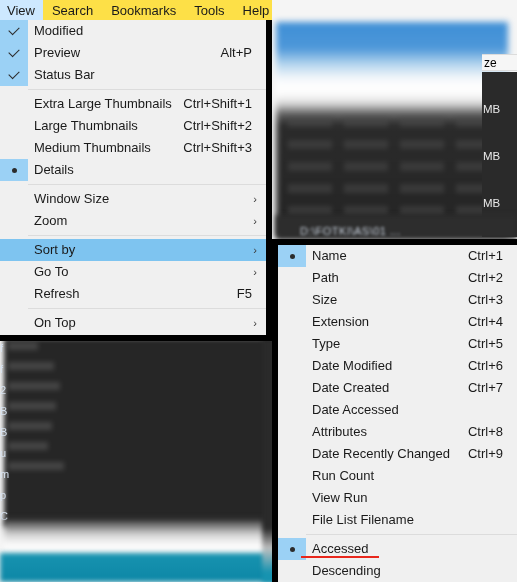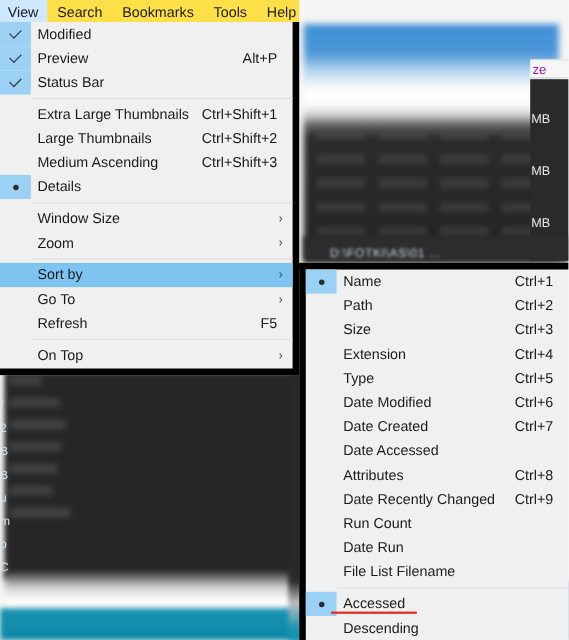--- a/index.html
+++ b/index.html
@@ -65,21 +65,21 @@
 
   .bg-filelist-head {
     position: absolute;
     left: 482px;
     top: 54px;
     width: 35px;
     height: 17px;
     background: #f6f6f6;
     border-top: 1px solid #dcdcdc;
     border-bottom: 1px solid #dcdcdc;
-    color: #a21caf;
+    color: #000000;
     font-size: 12px;
     line-height: 17px;
     padding-left: 2px;
     box-sizing: border-box;
     overflow: hidden;
     white-space: nowrap;
   }
 
   .bg-filelist {
     position: absolute;
@@ -444,21 +444,21 @@
         <div class="mi-label">Extra Large Thumbnails</div>
         <div class="mi-accel">Ctrl+Shift+1</div>
       </div>
       <div class="menu-item">
         <div class="mi-gutter"></div>
         <div class="mi-label">Large Thumbnails</div>
         <div class="mi-accel">Ctrl+Shift+2</div>
       </div>
       <div class="menu-item">
         <div class="mi-gutter"></div>
-        <div class="mi-label">Medium Ascending</div>
+        <div class="mi-label">Medium Thumbnails</div>
         <div class="mi-accel">Ctrl+Shift+3</div>
       </div>
       <div class="menu-item">
         <div class="mi-gutter marked">
           <span class="mi-radio"></span>
         </div>
         <div class="mi-label">Details</div>
       </div>
       <div class="menu-sep"></div>
       <div class="menu-item">
@@ -546,21 +546,21 @@
         <div class="mi-gutter"></div>
         <div class="mi-label">Date Recently Changed</div>
         <div class="mi-accel">Ctrl+9</div>
       </div>
       <div class="menu-item">
         <div class="mi-gutter"></div>
         <div class="mi-label">Run Count</div>
       </div>
       <div class="menu-item">
         <div class="mi-gutter"></div>
-        <div class="mi-label">Date Run</div>
+        <div class="mi-label">View Run</div>
       </div>
       <div class="menu-item">
         <div class="mi-gutter"></div>
         <div class="mi-label">File List Filename</div>
       </div>
       <div class="menu-sep"></div>
       <div class="menu-item">
         <div class="mi-gutter marked">
           <span class="mi-radio"></span>
         </div>

